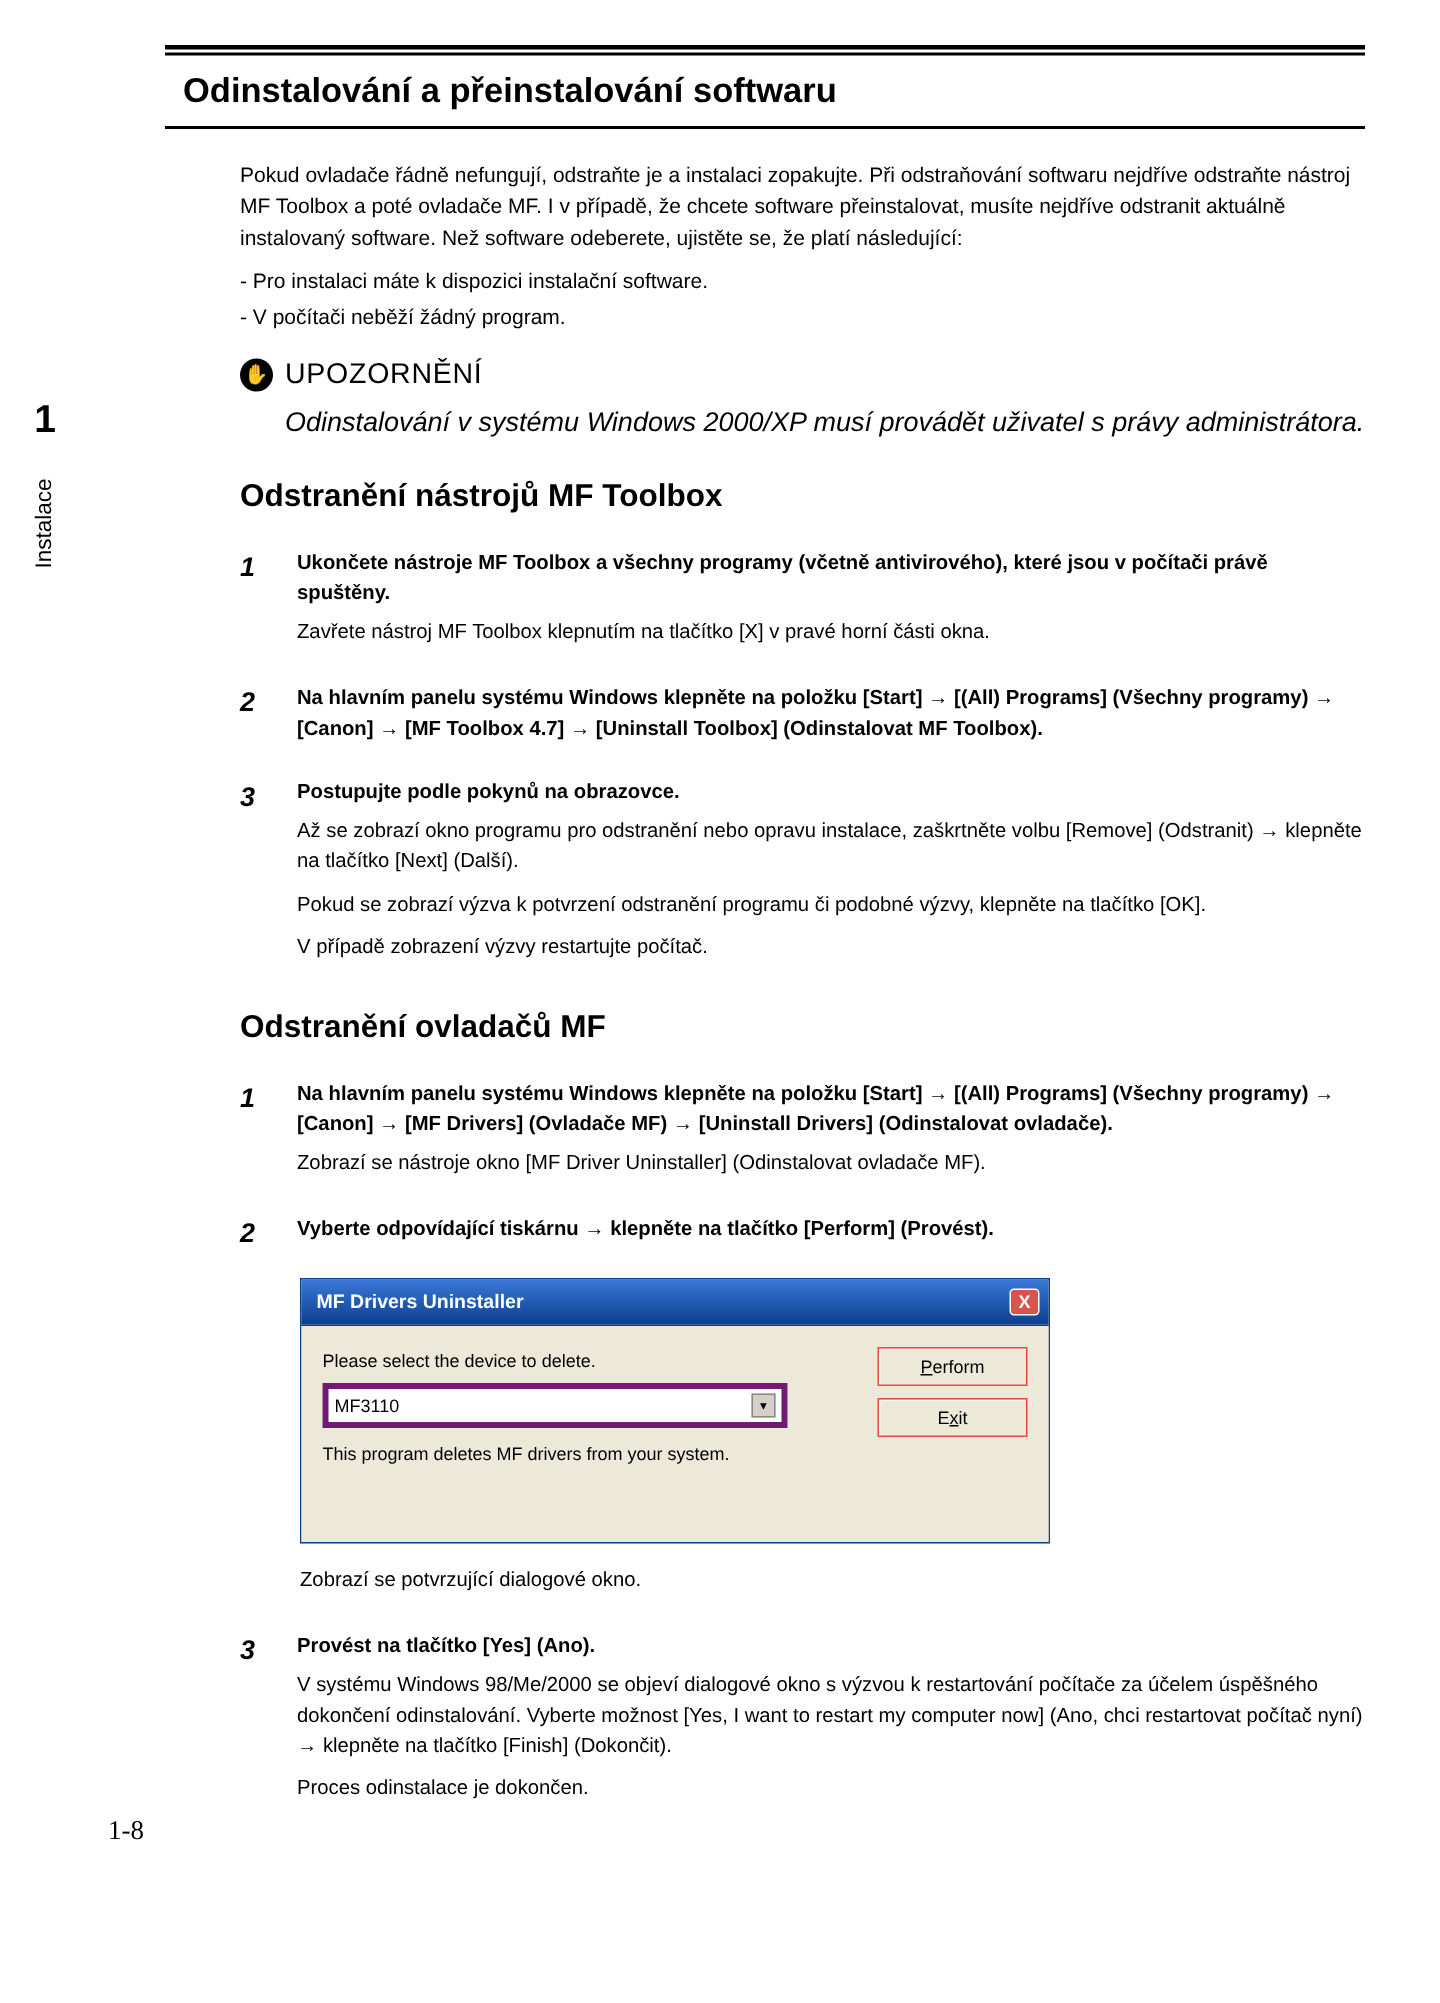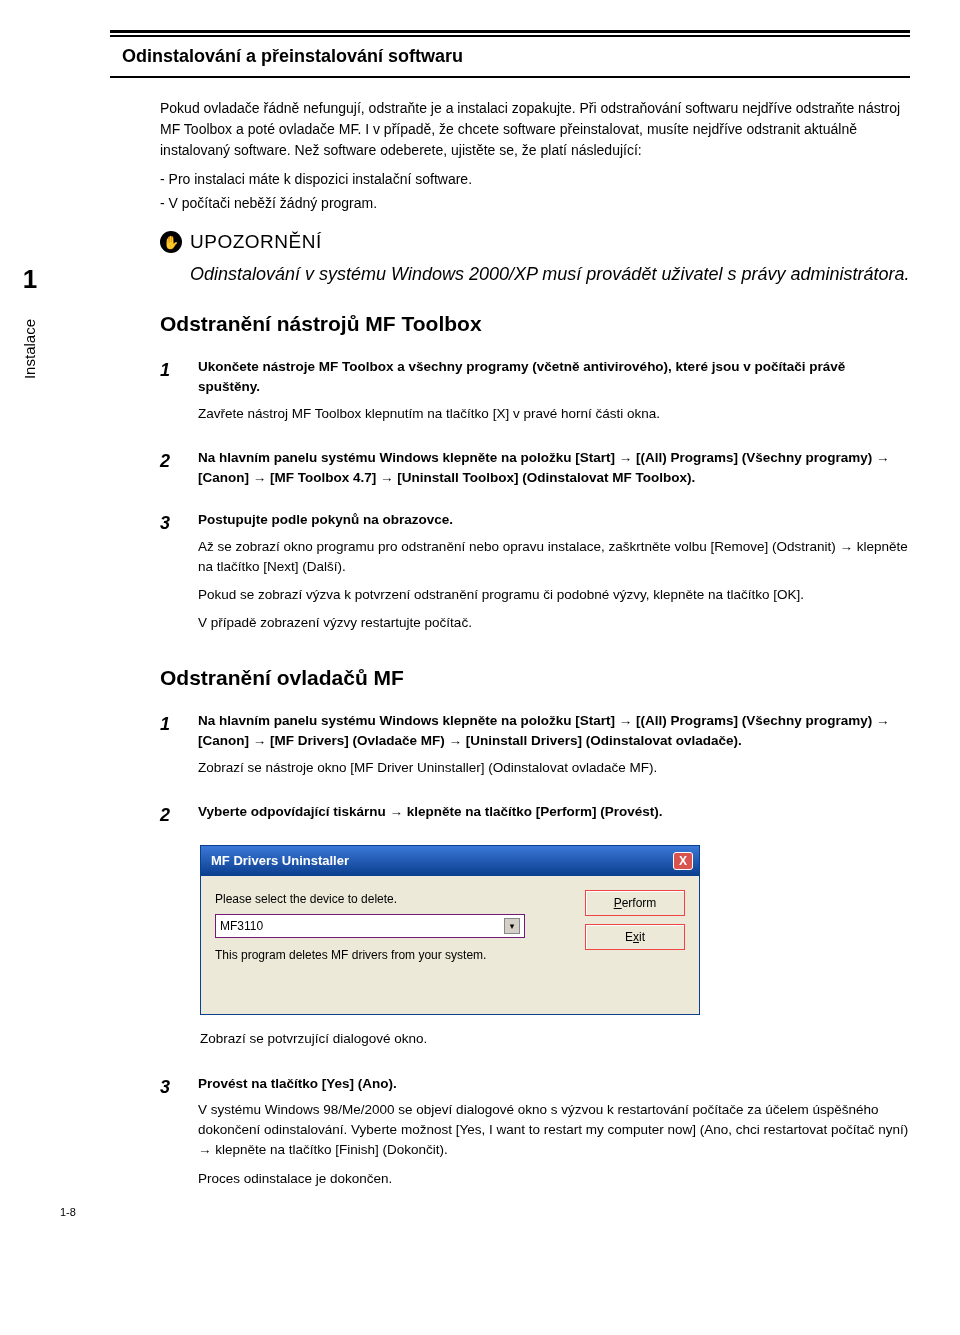--- a/index.html
+++ b/index.html
@@ -22,21 +22,21 @@
     margin-bottom: 2px;
   }
   .title-box {
     border-top: 2px solid #000;
     border-bottom: 2px solid #000;
     margin-left: 60px;
     padding: 6px 12px;
     margin-bottom: 20px;
   }
   .title-box h1 {
-    font-size: 18px;
+    font-size: 23px;
     font-weight: bold;
   }
   .sidebar-marker {
     position: absolute;
     left: 0;
     top: 260px;
     width: 60px;
     text-align: center;
   }
   .sidebar-marker .num {
@@ -142,21 +142,21 @@
   }
   .dlg-body {
     padding: 14px 14px 44px 14px;
     display: flex;
     background: #ece9d8;
   }
   .dlg-left { flex: 1; }
   .dlg-left p { margin-bottom: 6px; }
   .dlg-select {
     width: 310px;
-    border: 1px solid #701a75;
+    border: 4px solid #701a75;
     background: #fff;
     padding: 2px 4px;
     display: flex;
     justify-content: space-between;
     align-items: center;
     font-size: 12px;
     margin-bottom: 8px;
   }
   .dlg-select .chev {
     width: 16px; height: 16px;
@@ -175,22 +175,23 @@
     text-align: center;
     margin-bottom: 8px;
     font-size: 12px;
     box-shadow: 1px 1px 0 #fff inset;
   }
   .dlg-btn .ul { text-decoration: underline; }
 
   .page-num {
     position: absolute;
     bottom: 12px;
-    left: 60px;
-    font-size: 11px;
+    left: 72px;
+    font-size: 18px;
+    font-family: Liberation Serif, serif;
   }
 </style>
 </head>
 <body>
 
 <div class="page">
   <div class="top-border"></div>
   <div class="title-box">
     <h1>Odinstalování a přeinstalování softwaru</h1>
   </div>

